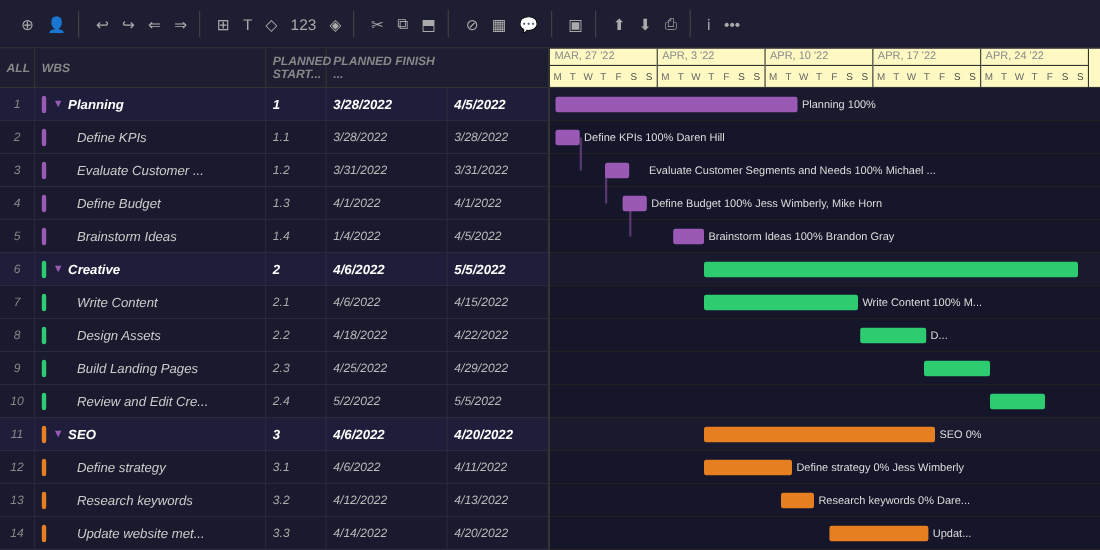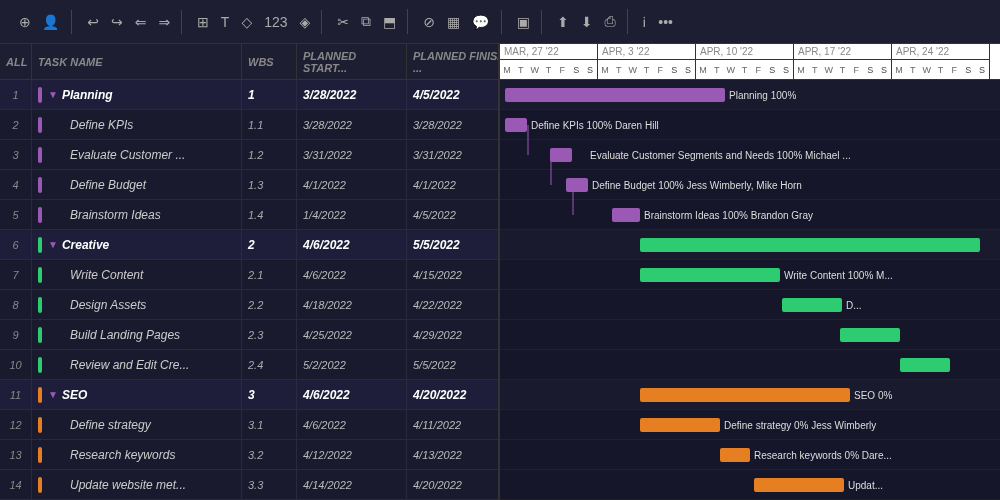--- a/index.html
+++ b/index.html
@@ -119,21 +119,21 @@
       flex-shrink: 0;
     }
 
     
     #gantt-panel {
       flex: 1;
       overflow: hidden;
       background: #16162a;
     }
     #gantt-header {
-      background: #ffffff;
+      background: #fef9c3;
       border-bottom: 1px solid #333;
       height: 36px;
       display: flex;
       align-items: center;
       overflow: hidden;
     }
     .week-group {
       display: flex;
       flex-direction: column;
       border-right: 1px solid #333;
@@ -239,21 +239,20 @@
     <button class="tb-btn">ℹ</button>
     <button class="tb-btn">•••</button>
   </div>
 </div>
 
 <div id="main">
 
   <div id="table-panel">
     <div id="table-header">
       <div class="th-cell">ALL</div>
-      <div class="th-cell">TASK NAME</div>
       <div class="th-cell">WBS</div>
       <div class="th-cell">PLANNED START...</div>
       <div class="th-cell">PLANNED FINISH ...</div>
     </div>
     <div id="table-body">
 
     <div class="tr group-row">
           <div class="td num">1</div>
           <div class="td task-name bold">
             <div class="row-indicator" style="background: rgb(155, 89, 182);"></div>
@@ -513,21 +512,21 @@
           <span class="bar-label" style="color: rgb(221, 221, 221);">D...</span>
         </div>
         <div class="gantt-bar" style="left: 340px; width: 60px; top: 248px; background: rgb(46, 204, 113);"></div>
         <div class="gantt-bar" style="left: 400px; width: 50px; top: 278px; background: rgb(46, 204, 113);"></div>
         <div class="gantt-bar" style="left: 140px; width: 210px; top: 308px; background: rgb(230, 126, 34);">
           <span class="bar-label" style="color: rgb(221, 221, 221);">SEO  0%</span>
         </div>
         <div class="gantt-bar" style="left: 140px; width: 80px; top: 338px; background: rgb(230, 126, 34);">
           <span class="bar-label" style="color: rgb(221, 221, 221);">Define strategy  0%  Jess Wimberly</span>
         </div>
-        <div class="gantt-bar" style="left: 220px; width: 30px; top: 368px; background: rgb(230, 126, 34);">
+        <div class="gantt-bar" style="left: 210px; width: 30px; top: 368px; background: rgb(230, 126, 34);">
           <span class="bar-label" style="color: rgb(221, 221, 221);">Research keywords  0%  Dare...</span>
         </div>
         <div class="gantt-bar" style="left: 254px; width: 90px; top: 398px; background: rgb(230, 126, 34); padding-left: 19px;">
           <span class="bar-label" style="color: rgb(221, 221, 221);">Updat...</span>
         </div>
         <div style="position: absolute; left: 27px; top: 45px; width: 2px; height: 30px; background: rgb(155, 89, 182); opacity: 0.5;"></div>
         <div style="position: absolute; left: 50px; top: 75px; width: 2px; height: 30px; background: rgb(155, 89, 182); opacity: 0.5;"></div>
         <div style="position: absolute; left: 72px; top: 105px; width: 2px; height: 30px; background: rgb(155, 89, 182); opacity: 0.5;"></div>
       </div>
   </div>

